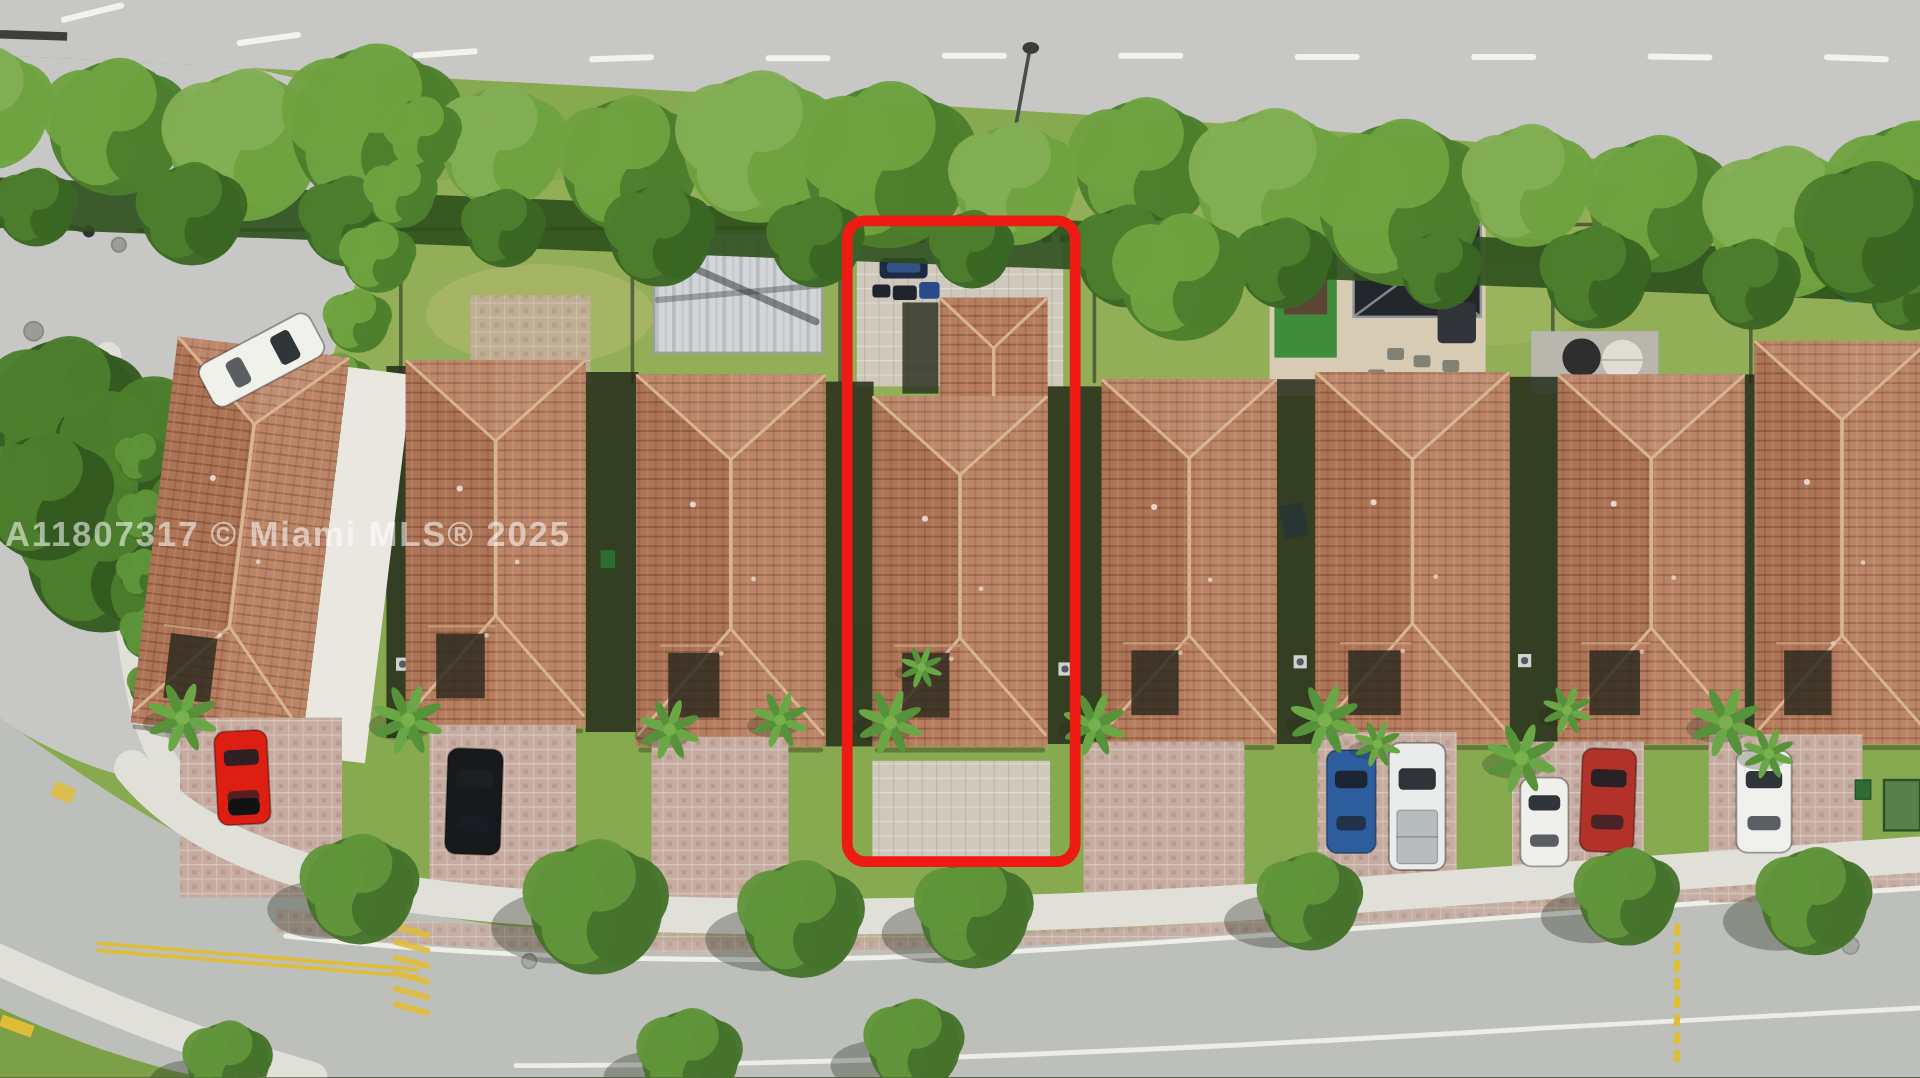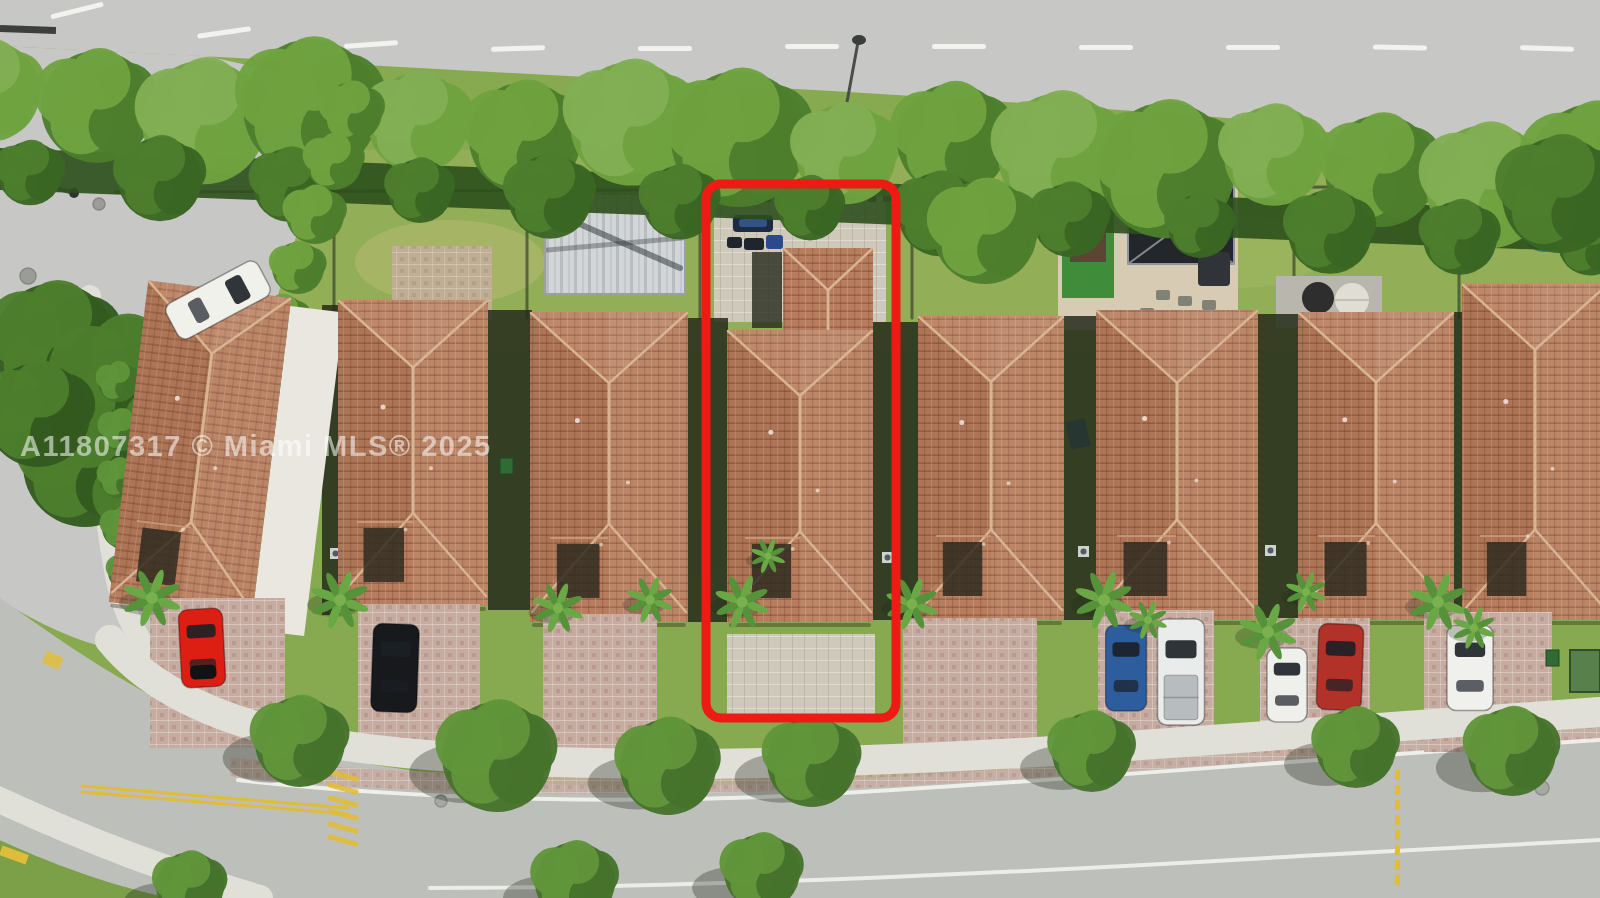--- a/index.html
+++ b/index.html
@@ -1,19 +1,19 @@
 <!DOCTYPE html>
 <html><head>
 <meta charset="utf-8">
 <style>
   html,body{margin:0;padding:0;background:#222;}
   .stage{position:relative;width:1600px;height:898px;overflow:hidden;
          font-family:"Liberation Sans",sans-serif;background:#87a94f;}
   .stage svg{position:absolute;left:0;top:0;}
-  .watermark{position:absolute;left:20px;top:430px;font-size:29px;letter-spacing:1.5px;
+  .watermark{position:absolute;left:4px;top:430px;font-size:29px;letter-spacing:1.5px;
              font-weight:bold;color:rgba(255,255,255,0.55);white-space:nowrap;
              font-family:"Liberation Sans",sans-serif;pointer-events:none;}
 </style>
 </head>
 <body>
 
 <div class="stage">
   <svg id="scene" width="1600" height="898" viewBox="0 0 1600 898">
     <defs>
       <pattern id="tiles" width="14" height="8" patternUnits="userSpaceOnUse">

